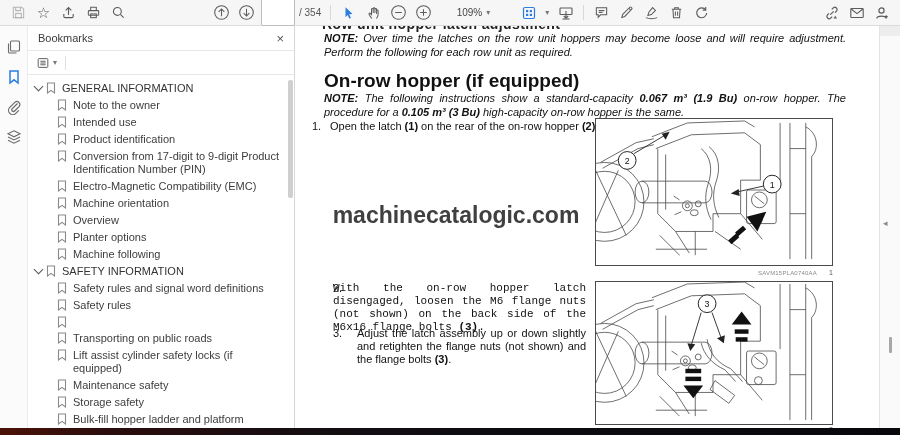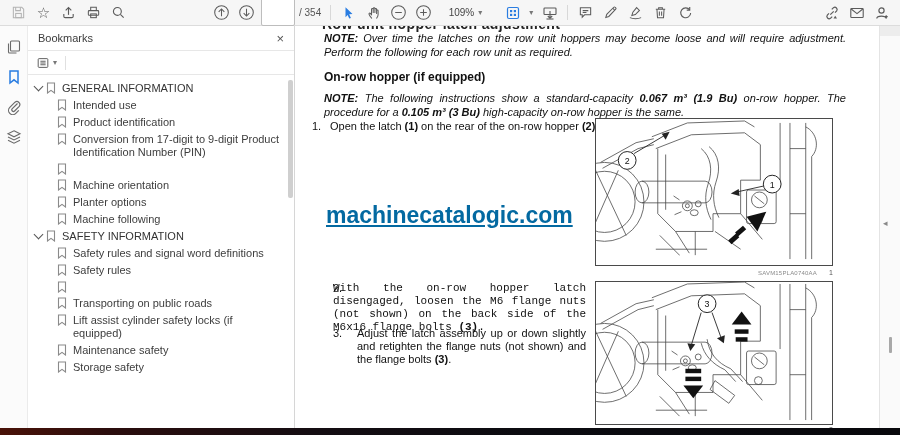--- a/index.html
+++ b/index.html
@@ -10,21 +10,21 @@
   
   .toolbar{position:absolute;top:0;left:0;right:0;height:26px;background:#f6f6f6;
            border-bottom:1px solid #dcdcdc;display:flex;align-items:center;padding:0 6px;z-index:5;}
   .tb-btn{width:25px;height:22px;display:flex;align-items:center;justify-content:center;
           color:#5b5b5b;cursor:pointer;flex:0 0 auto;}
   .tb-btn svg{display:block;}
   .tb-sep{width:1px;height:15px;background:#d8d8d8;margin:0 5px;flex:0 0 auto;}
   .pagebox{width:30px;height:17px;border:1px solid #bdbdbd;background:#fff;font-size:10px;
            text-align:center;color:#333;margin:0 4px 8px 2px;padding:16px;border-radius:2px;}
   .pagetotal{font-size:10px;color:#555;margin-right:4px;white-space:nowrap;}
-  .zoombox{display:flex;align-items:center;margin:0 10px;cursor:pointer;}
+  .zoombox{display:flex;align-items:center;margin:0 18px;cursor:pointer;}
   .zoomtxt{font-size:10px;color:#444;min-width:28px;text-align:right;}
   .caret{font-size:8px;color:#777;margin-left:4px;}
   .star{font-size:15px;color:#5b5b5b;line-height:1;}
   .grp-right{margin-left:auto;display:flex;align-items:center;}
 
   
   .rail{position:absolute;left:0;top:26px;bottom:7px;width:28px;background:#fbfbfb;
         border-right:1px solid #ebebeb;display:flex;flex-direction:column;align-items:center;padding-top:8px;z-index:2;}
   .rail-btn{width:24px;height:26px;display:flex;align-items:center;justify-content:center;
             color:#6b6b6b;cursor:pointer;margin-bottom:4px;}
@@ -50,26 +50,26 @@
   .lvl0 .bm-label{color:#333;}
   .tree-scroll{position:absolute;right:1px;top:5px;width:5px;height:118px;background:#cfcfcf;border-radius:2px;cursor:pointer;}
 
   
   .doc{position:absolute;left:296px;top:26px;width:583px;height:402px;background:#fff;overflow:hidden;z-index:1;}
   .clip-head{position:absolute;left:26px;top:0;height:6px;overflow:hidden;width:420px;}
   .clip-head span{display:block;margin-top:-10px;font-size:14px;font-weight:bold;color:#222;letter-spacing:.4px;}
   .note{position:absolute;left:28px;width:522px;font-size:11px;font-style:italic;color:#111;
         line-height:13.5px;text-align:justify;}
   .note b{font-style:italic;}
-  .sec-head{position:absolute;left:28px;font-size:12px;font-weight:bold;color:#111;}
+  .sec-head{position:absolute;left:28px;font-size:19px;font-weight:bold;color:#111;}
   .step{position:absolute;font-size:11px;color:#111;line-height:13px;}
   .step .num{position:absolute;left:0;top:0;}
   .step .body{display:block;text-align:justify;}
-  .watermark{position:absolute;left:30px;top:176px;width:260px;text-align:left;
-             font-size:23px;font-weight:bold;color:#0369a1;letter-spacing:0;text-decoration:underline;}
+  .watermark{position:absolute;left:30px;top:176px;width:260px;text-align:center;
+             font-size:23px;font-weight:bold;color:#404040;letter-spacing:0;}
   .figure{position:absolute;width:238px;height:148px;border:1px solid #4a4a4a;background:#fff;}
   .fig2{height:144px;}
   .figure svg{display:block;width:100%;height:100%;}
   .fig-cap{position:absolute;width:238px;text-align:right;font-size:6px;color:#8a8a8a;letter-spacing:.2px;}
   .fig-cap .fig-num{color:#555;margin-left:12px;font-size:7px;}
 
   
   .rstrip{position:absolute;right:0;top:26px;bottom:7px;width:21px;background:#fafafa;
           border-left:1px solid #e4e4e4;z-index:2;}
   .rstrip-top{position:absolute;top:0;left:0;right:0;height:10px;background:#ededed;}
@@ -287,20 +287,29 @@
   <div class="bm-row lvl0">
     <span class="bm-chevron show"></span>
     <span class="bm-glyph">
       <svg width="10" height="12" viewBox="0 0 10 12" fill="none" stroke="currentColor" stroke-width="1.1">
         <path d="M1.5 1 h7 v10 l-3.5-2.6 L1.5 11 z"></path>
       </svg>
     </span>
     <span class="bm-label">GENERAL INFORMATION</span>
   </div>
 
+  <div class="bm-row lvl1">
+    <span class="bm-chevron"></span>
+    <span class="bm-glyph">
+      <svg width="10" height="12" viewBox="0 0 10 12" fill="none" stroke="currentColor" stroke-width="1.1">
+        <path d="M1.5 1 h7 v10 l-3.5-2.6 L1.5 11 z"></path>
+      </svg>
+    </span>
+    <span class="bm-label">Note to the owner</span>
+  </div>
 
   <div class="bm-row lvl1">
     <span class="bm-chevron"></span>
     <span class="bm-glyph">
       <svg width="10" height="12" viewBox="0 0 10 12" fill="none" stroke="currentColor" stroke-width="1.1">
         <path d="M1.5 1 h7 v10 l-3.5-2.6 L1.5 11 z"></path>
       </svg>
     </span>
     <span class="bm-label">Intended use</span>
   </div>
@@ -325,32 +334,42 @@
     <span class="bm-label">Conversion from 17-digit to 9-digit Product Identification Number (PIN)</span>
   </div>
 
   <div class="bm-row lvl1">
     <span class="bm-chevron"></span>
     <span class="bm-glyph">
       <svg width="10" height="12" viewBox="0 0 10 12" fill="none" stroke="currentColor" stroke-width="1.1">
         <path d="M1.5 1 h7 v10 l-3.5-2.6 L1.5 11 z"></path>
       </svg>
     </span>
+    <span class="bm-label">Electro-Magnetic Compatibility (EMC)</span>
   </div>
 
   <div class="bm-row lvl1">
     <span class="bm-chevron"></span>
     <span class="bm-glyph">
       <svg width="10" height="12" viewBox="0 0 10 12" fill="none" stroke="currentColor" stroke-width="1.1">
         <path d="M1.5 1 h7 v10 l-3.5-2.6 L1.5 11 z"></path>
       </svg>
     </span>
     <span class="bm-label">Machine orientation</span>
   </div>
 
+  <div class="bm-row lvl1">
+    <span class="bm-chevron"></span>
+    <span class="bm-glyph">
+      <svg width="10" height="12" viewBox="0 0 10 12" fill="none" stroke="currentColor" stroke-width="1.1">
+        <path d="M1.5 1 h7 v10 l-3.5-2.6 L1.5 11 z"></path>
+      </svg>
+    </span>
+    <span class="bm-label">Overview</span>
+  </div>
 
   <div class="bm-row lvl1">
     <span class="bm-chevron"></span>
     <span class="bm-glyph">
       <svg width="10" height="12" viewBox="0 0 10 12" fill="none" stroke="currentColor" stroke-width="1.1">
         <path d="M1.5 1 h7 v10 l-3.5-2.6 L1.5 11 z"></path>
       </svg>
     </span>
     <span class="bm-label">Planter options</span>
   </div>
@@ -437,20 +456,29 @@
   <div class="bm-row lvl1">
     <span class="bm-chevron"></span>
     <span class="bm-glyph">
       <svg width="10" height="12" viewBox="0 0 10 12" fill="none" stroke="currentColor" stroke-width="1.1">
         <path d="M1.5 1 h7 v10 l-3.5-2.6 L1.5 11 z"></path>
       </svg>
     </span>
     <span class="bm-label">Storage safety</span>
   </div>
 
+  <div class="bm-row lvl1">
+    <span class="bm-chevron"></span>
+    <span class="bm-glyph">
+      <svg width="10" height="12" viewBox="0 0 10 12" fill="none" stroke="currentColor" stroke-width="1.1">
+        <path d="M1.5 1 h7 v10 l-3.5-2.6 L1.5 11 z"></path>
+      </svg>
+    </span>
+    <span class="bm-label">Bulk-fill hopper ladder and platform</span>
+  </div>
 </div>
 </div>
 
 <div class="doc">
 
   <div class="clip-head">
     <span>Row unit hopper latch adjustment</span>
   </div>
 
   <div class="note" style="top:6px;">

